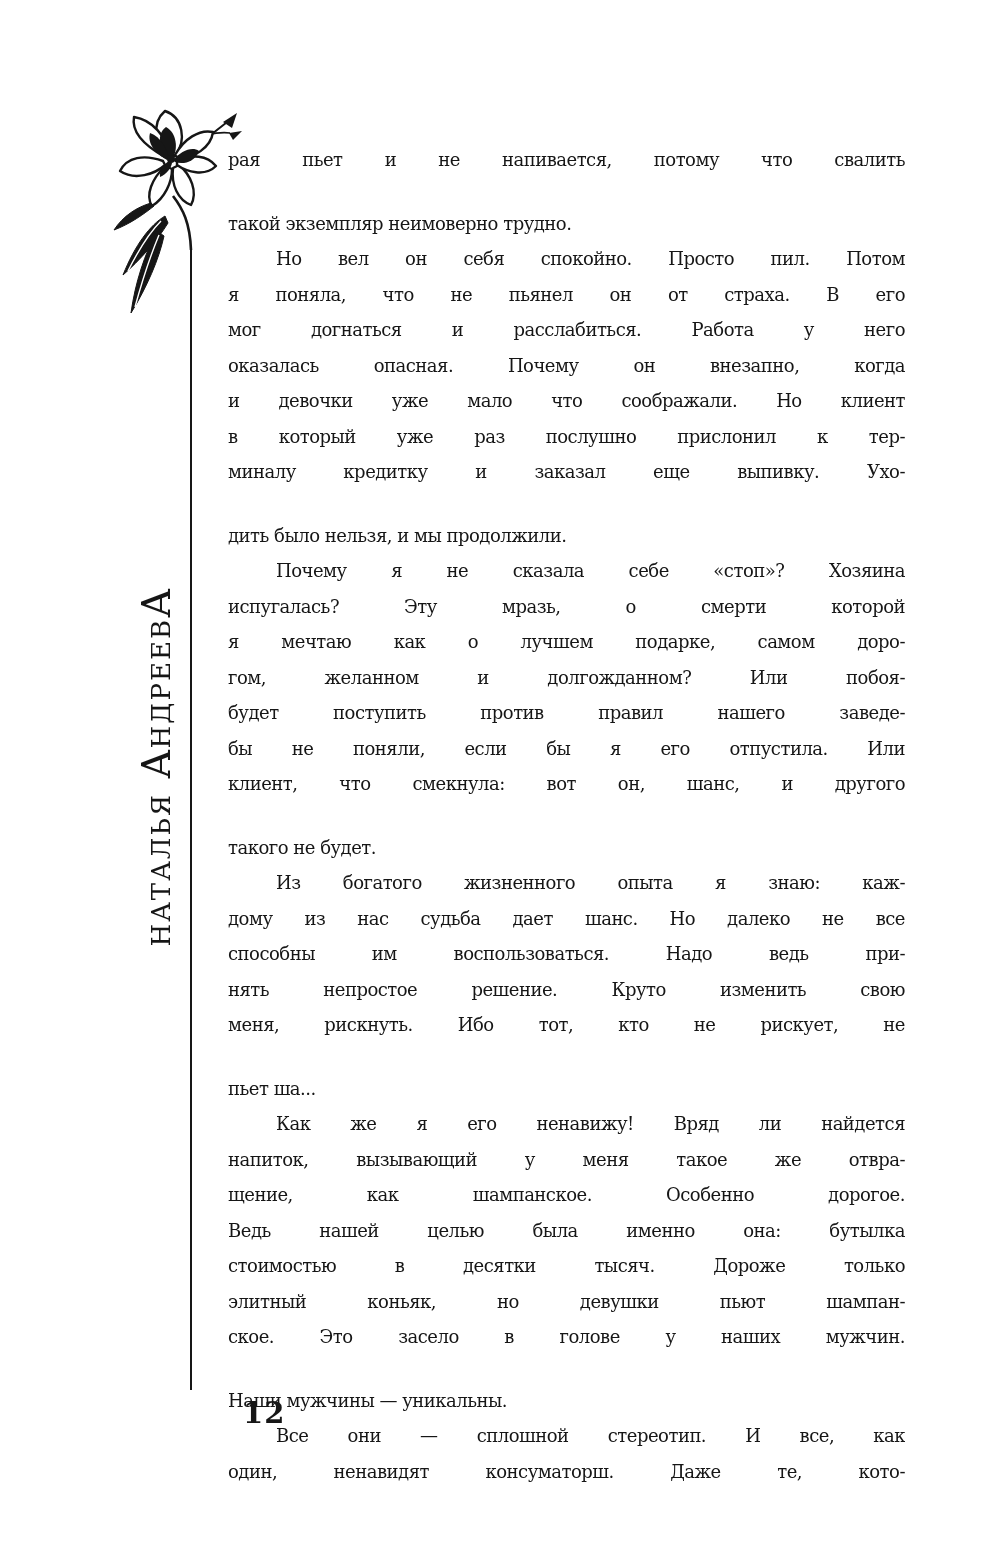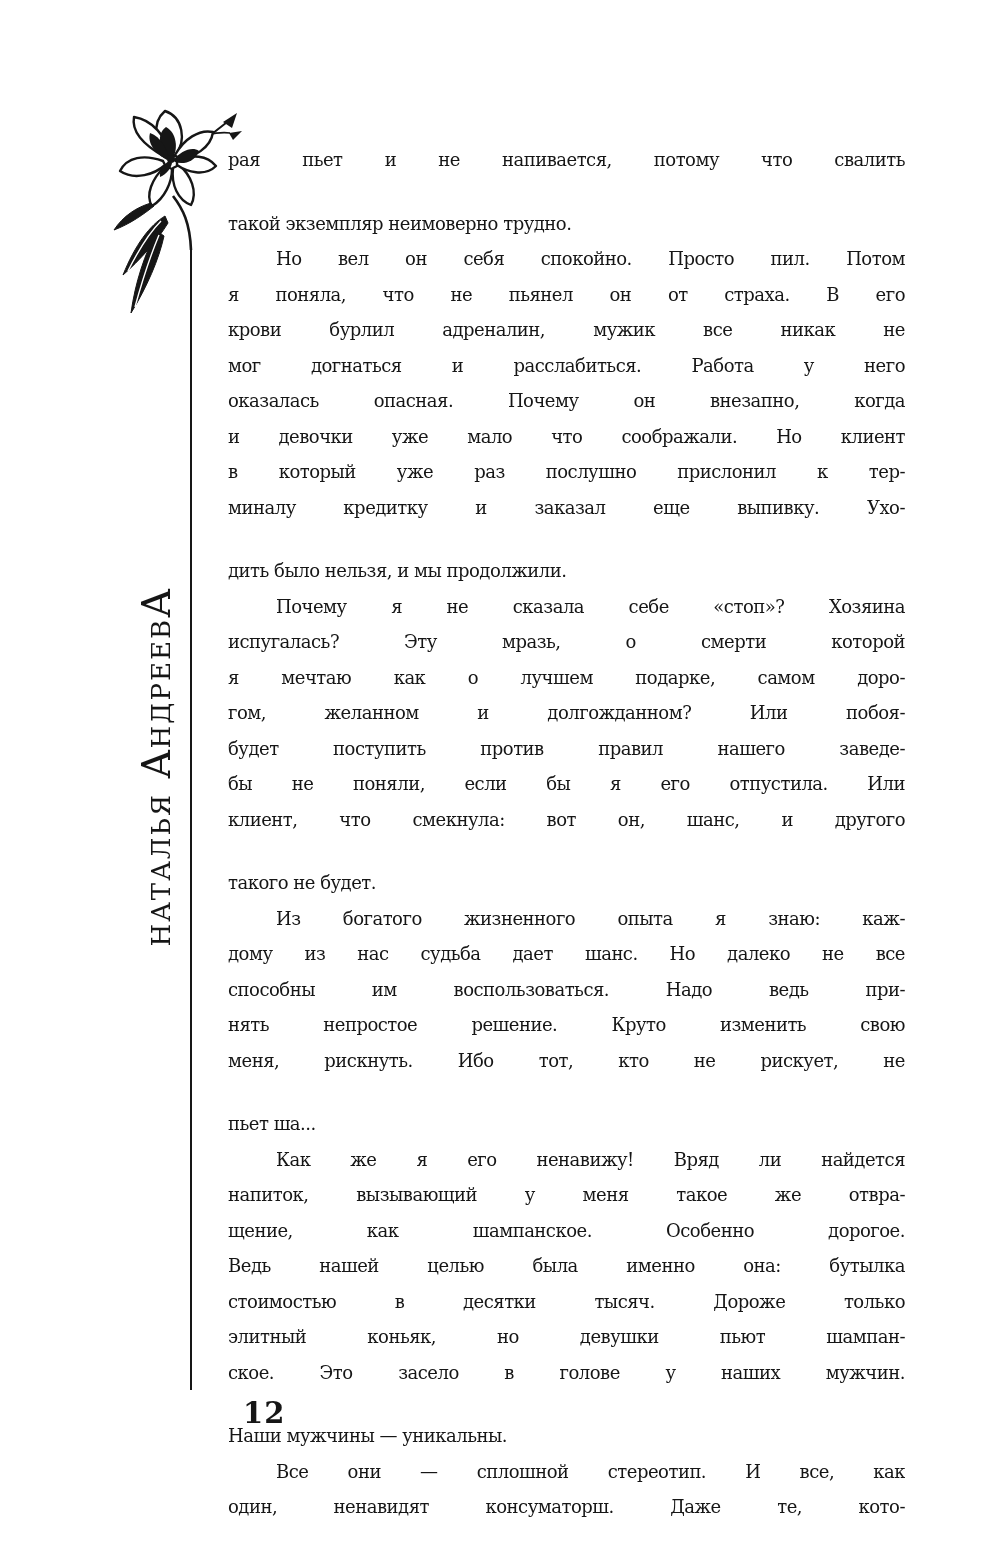--- a/index.html
+++ b/index.html
@@ -120,21 +120,20 @@
   </div>
 
   <div class="text-block" id="text-block">
       <div class="para">
         <div class="line">рая пьет и не напивается, потому что свалить</div>
         <div class="line lastline">такой экземпляр неимоверно трудно.</div>
       </div>
       <div class="para">
         <div class="line indent">Но вел он себя спокойно. Просто пил. Потом</div>
         <div class="line">я поняла, что не пьянел он от страха. В его</div>
-        <div class="line">крови бурлил адреналин, мужик все никак не</div>
         <div class="line">мог догнаться и расслабиться. Работа у него</div>
         <div class="line">оказалась опасная. Почему он внезапно, когда</div>
         <div class="line">и девочки уже мало что соображали. Но клиент</div>
         <div class="line">в который уже раз послушно прислонил к тер-</div>
         <div class="line">миналу кредитку и заказал еще выпивку. Ухо-</div>
         <div class="line lastline">дить было нельзя, и мы продолжили.</div>
       </div>
       <div class="para">
         <div class="line indent">Почему я не сказала себе «стоп»? Хозяина</div>
         <div class="line">испугалась? Эту мразь, о смерти которой</div>

